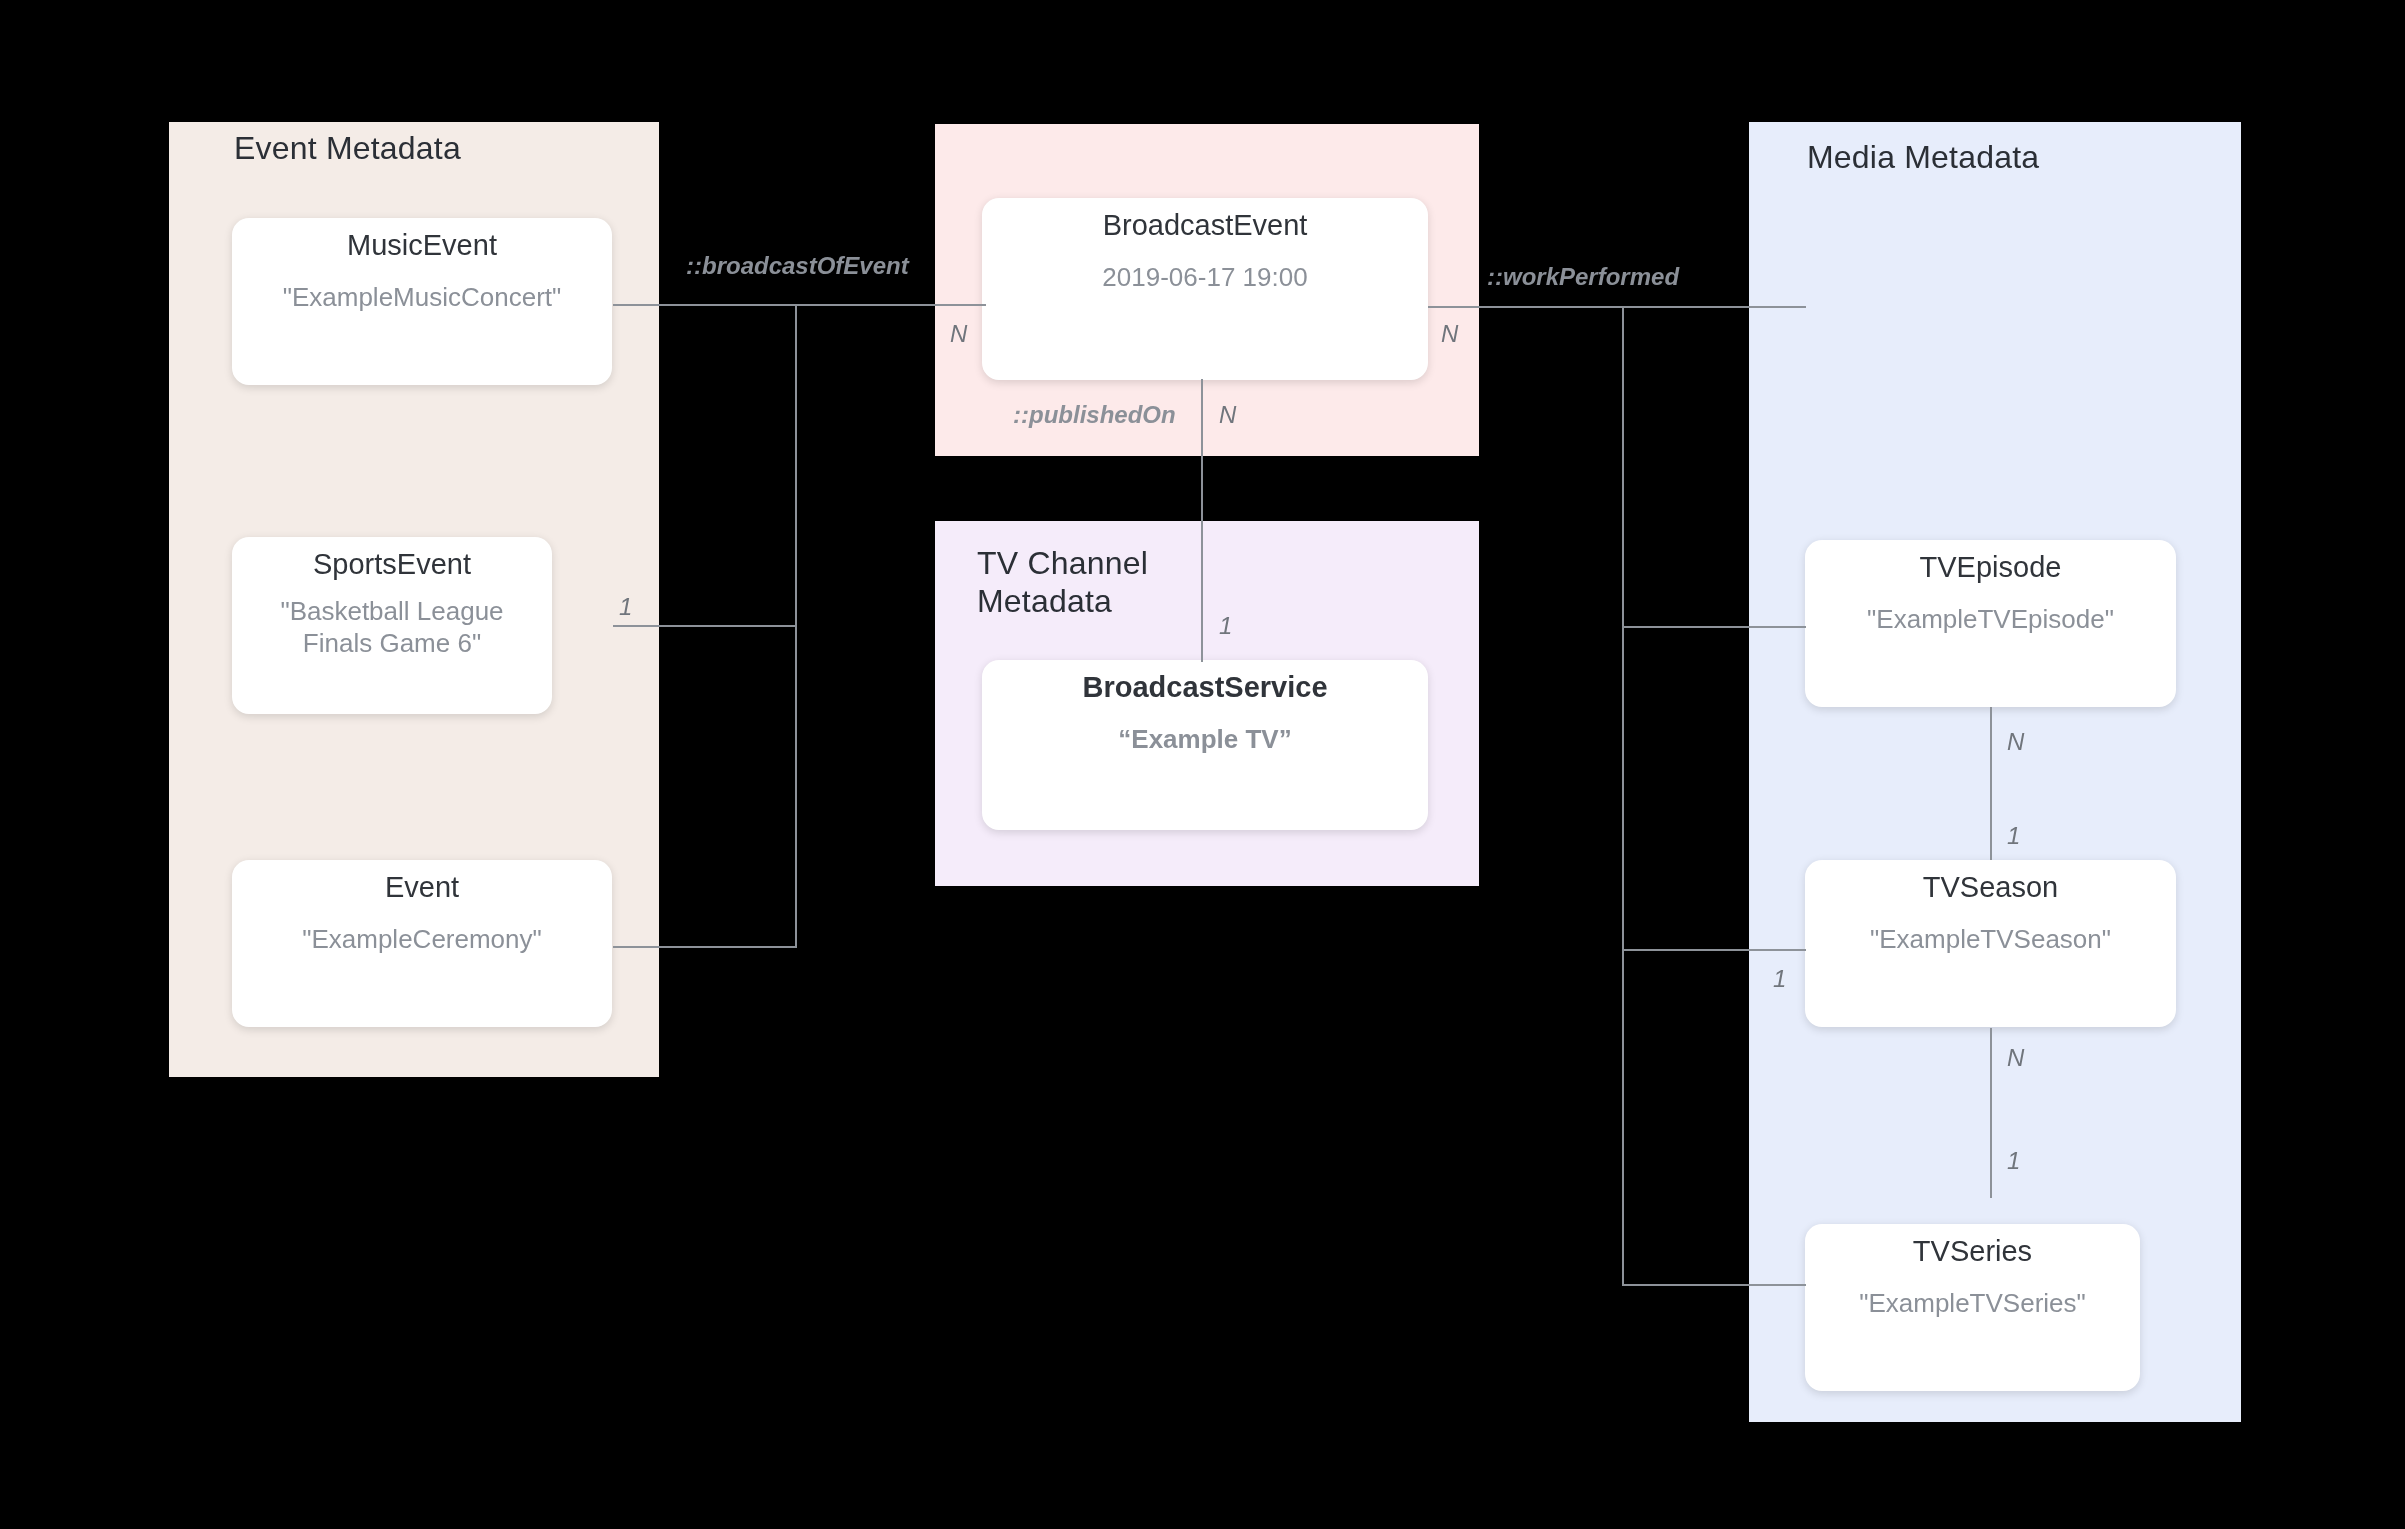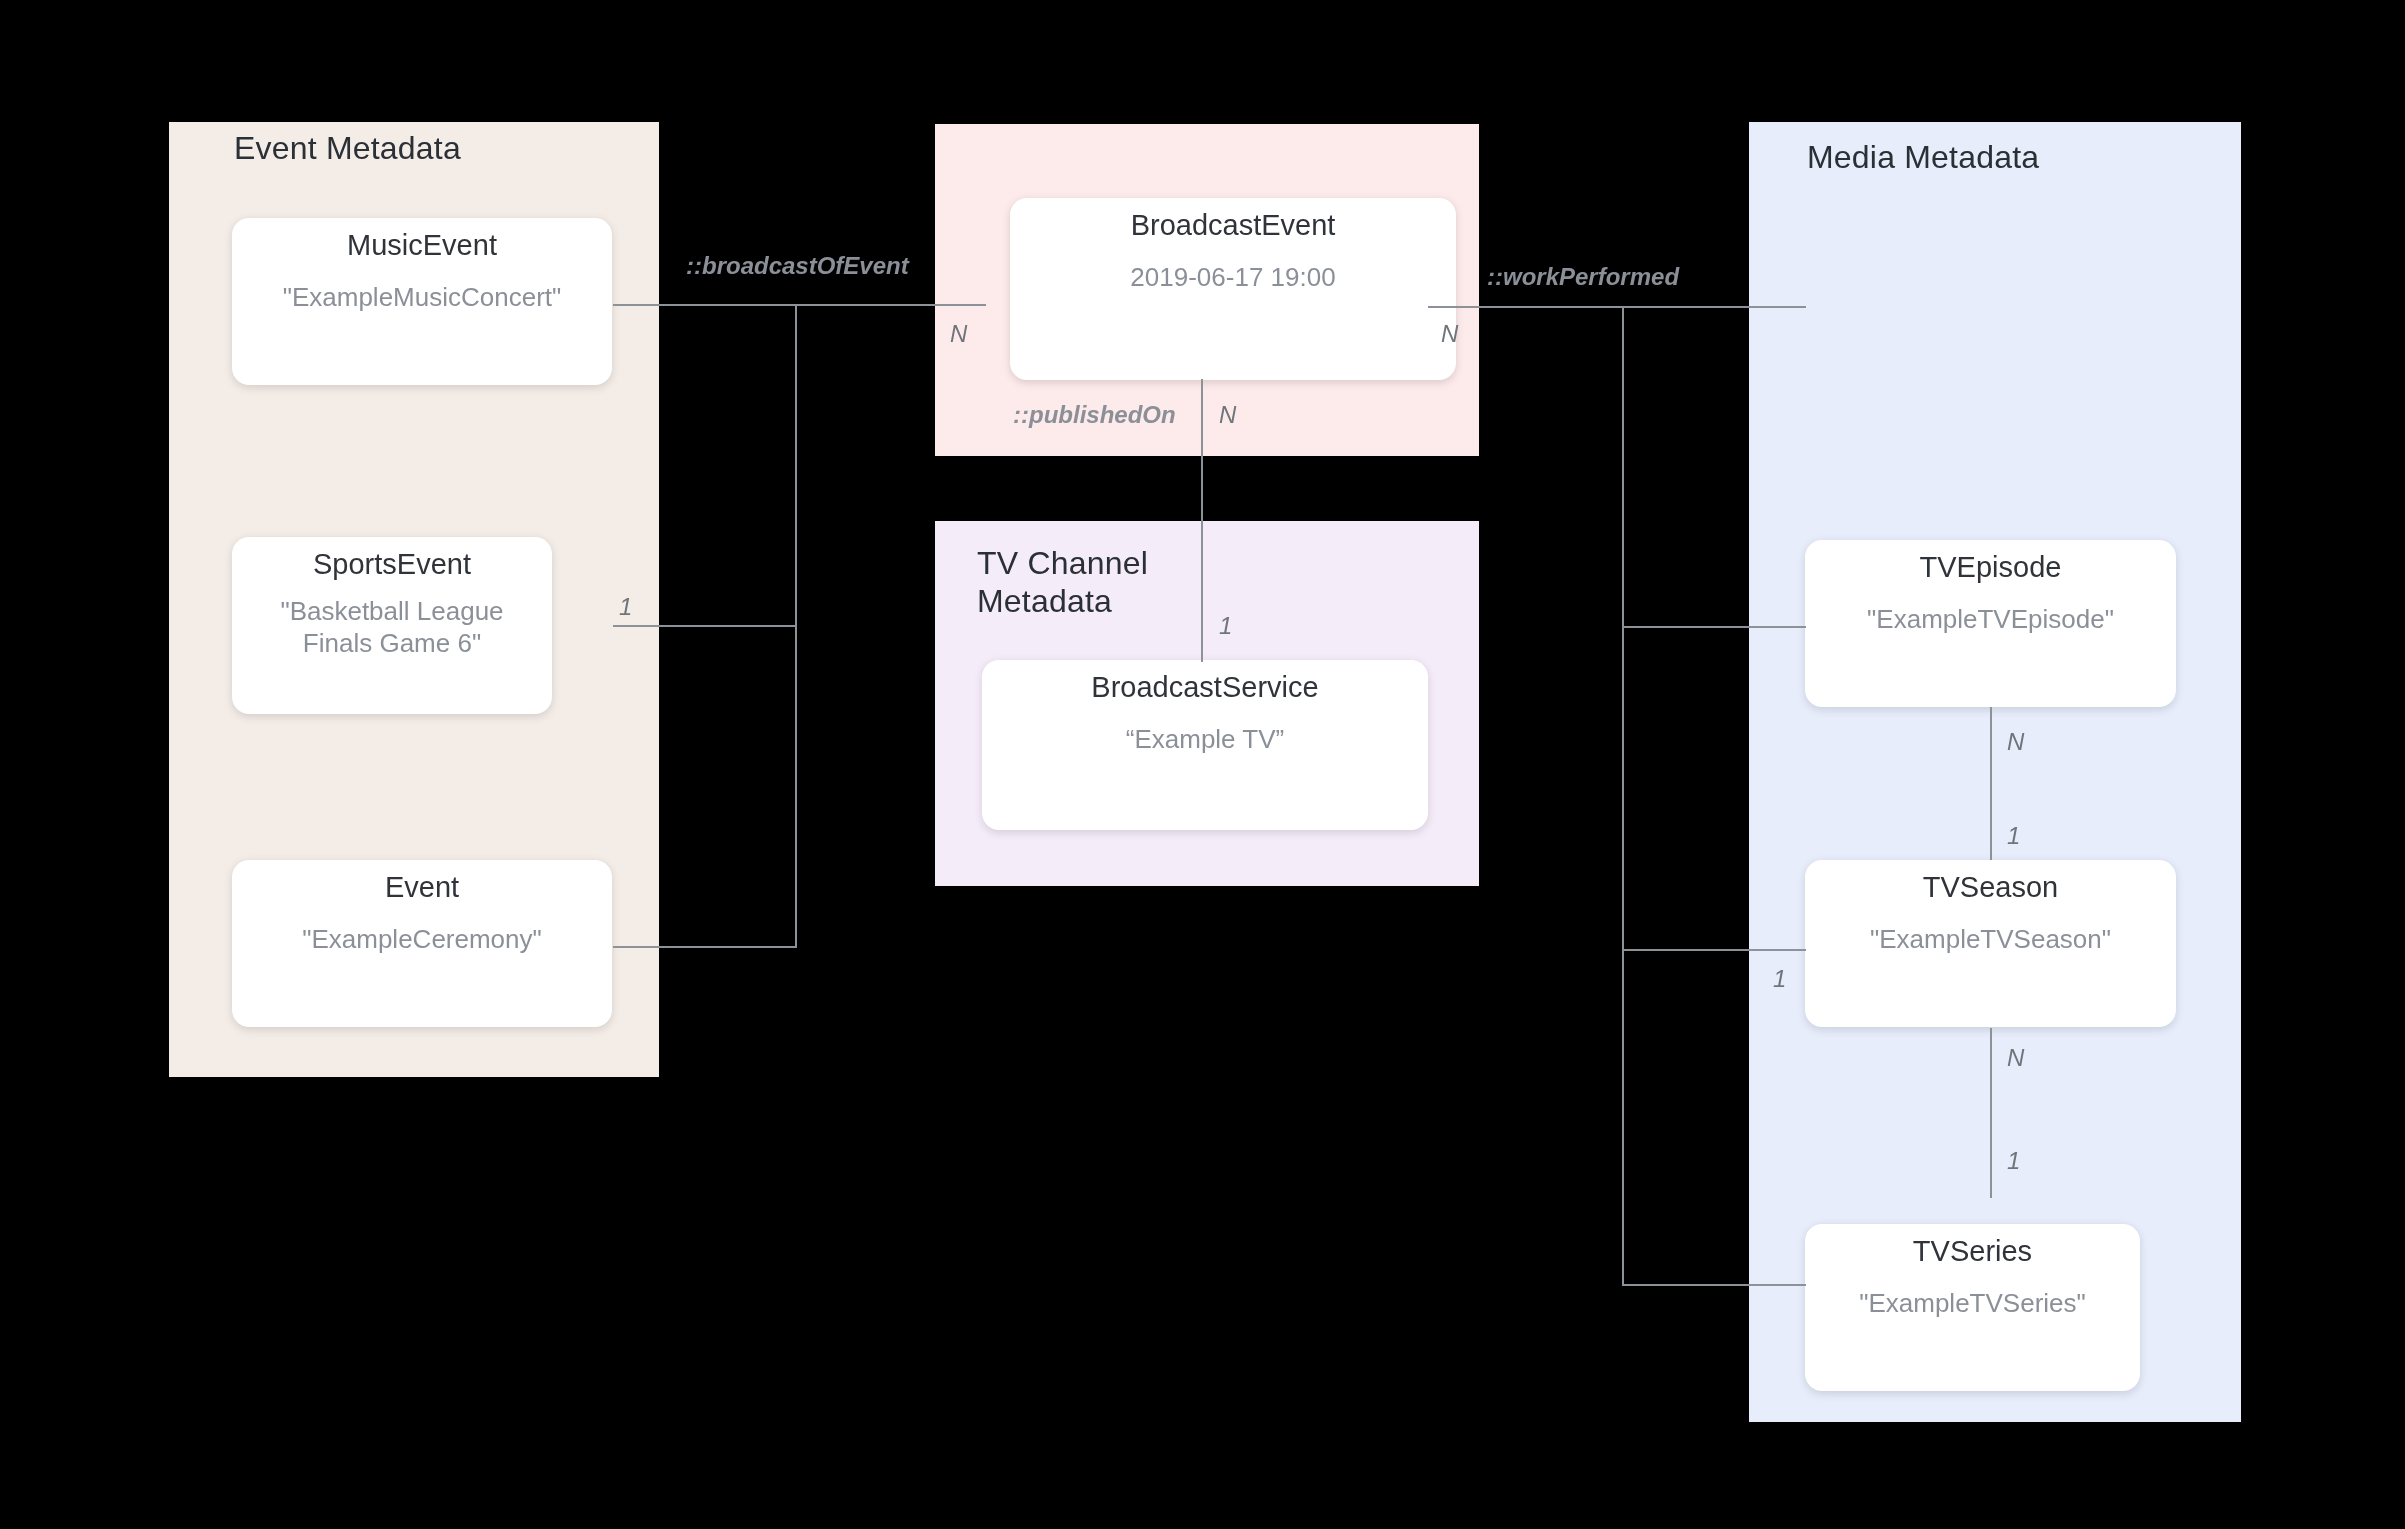--- a/index.html
+++ b/index.html
@@ -44,31 +44,31 @@
   </div>
 
   <div class="node" style="left:232px;top:860px;width:380px;height:167px;">
     <div class="node-title">Event</div>
     <div class="node-sub">"ExampleCeremony"</div>
   </div>
 
   <div class="group" style="left:935px;top:124px;width:544px;height:332px;background:#fdeaea;">
   </div>
 
-  <div class="node" style="left:982px;top:198px;width:446px;height:182px;margin-left:28px;">
+  <div class="node" style="left:982px;top:198px;width:446px;height:182px;">
     <div class="node-title">BroadcastEvent</div>
     <div class="node-sub">2019-06-17 19:00</div>
   </div>
 
   <div class="group" style="left:935px;top:521px;width:544px;height:365px;background:#f5ecfa;">
   </div>
   <div class="group-title" style="left:977px;top:545px;width:287px;">TV Channel
 Metadata</div>
 
-  <div class="node" style="left:982px;top:660px;width:446px;height:170px;">
+  <div class="node" style="left:982px;top:660px;width:446px;height:170px;font-weight:bold;">
     <div class="node-title">BroadcastService</div>
     <div class="node-sub">“Example TV”</div>
   </div>
 
   <div class="group" style="left:1749px;top:122px;width:492px;height:1300px;background:#e7edfb;">
   </div>
   <div class="group-title" style="left:1807px;top:139px;width:421px;">Media Metadata</div>
 
 
   <div class="node" style="left:1805px;top:540px;width:371px;height:167px;">

